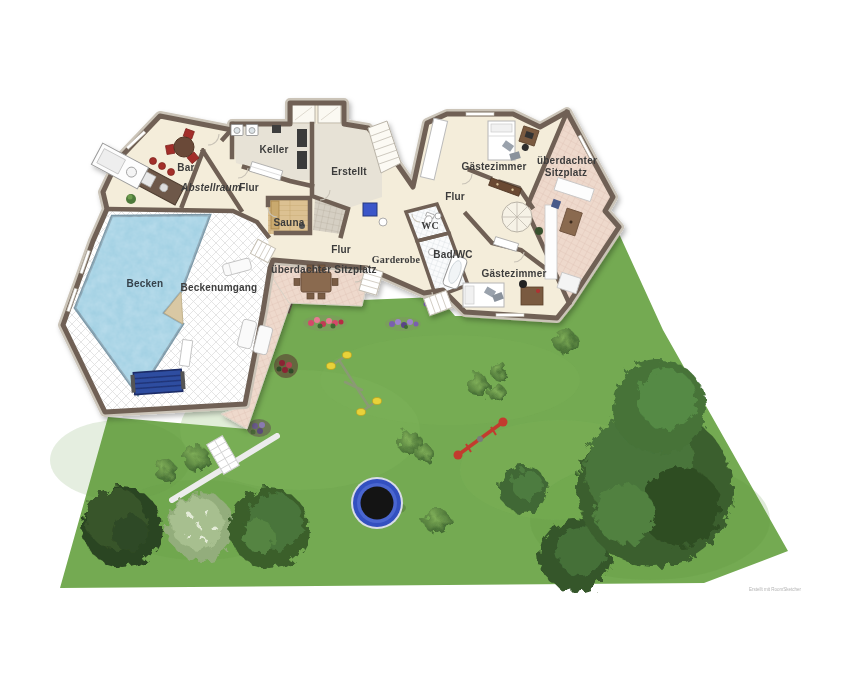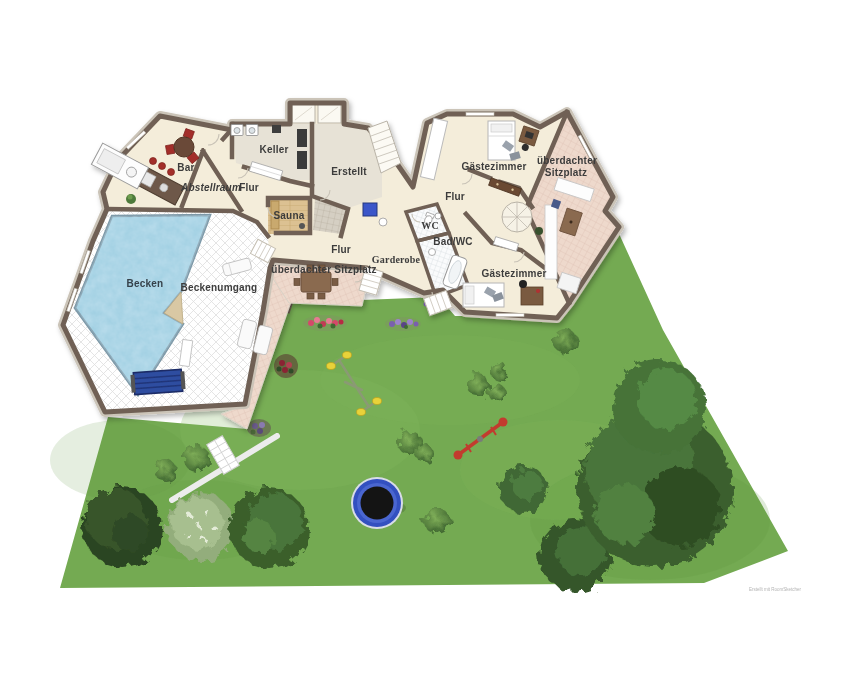--- a/index.html
+++ b/index.html
@@ -502,27 +502,27 @@
           <circle cx="4" cy="-4" r="15" fill="#4e7c40"></circle>
     </g>
   </g>
 </svg>
 
 <div class="label" style="left:186px;top:168px;">Bar</div>
 <div class="label" style="left:211px;top:188px;font-style:italic;">Abstellraum</div>
 <div class="label" style="left:274px;top:150px;">Keller</div>
 <div class="label" style="left:249px;top:188px;">Flur</div>
 <div class="label" style="left:349px;top:172px;">Erstellt</div>
-<div class="label" style="left:289px;top:216px;">Sauna</div>
+<div class="label" style="left:289px;top:223px;">Sauna</div>
 <div class="label onwater" style="left:131px;top:284px;">Becken</div>
 <div class="label" style="left:219px;top:288px;">Beckenumgang</div>
 <div class="label" style="left:455px;top:197px;">Flur</div>
 <div class="label" style="left:341px;top:250px;">Flur</div>
 <div class="label" style="left:430px;top:226px;font-family:Liberation Serif, serif;">WC</div>
-<div class="label" style="left:453px;top:242px;">Bad/WC</div>
+<div class="label" style="left:453px;top:255px;">Bad/WC</div>
 <div class="label" style="left:396px;top:260px;font-family:Liberation Serif, serif;">Garderobe</div>
 <div class="label" style="left:324px;top:270px;">überdachter Sitzplatz</div>
 <div class="label" style="left:494px;top:167px;">Gästezimmer</div>
 <div class="label" style="left:514px;top:274px;">Gästezimmer</div>
 <div class="label wrap" style="left:566px;top:166px;">überdachter Sitzplatz</div>
 
 <div class="watermark" style="left:775px;top:589px;">Erstellt mit RoomSketcher</div>
 
 </div>
 

